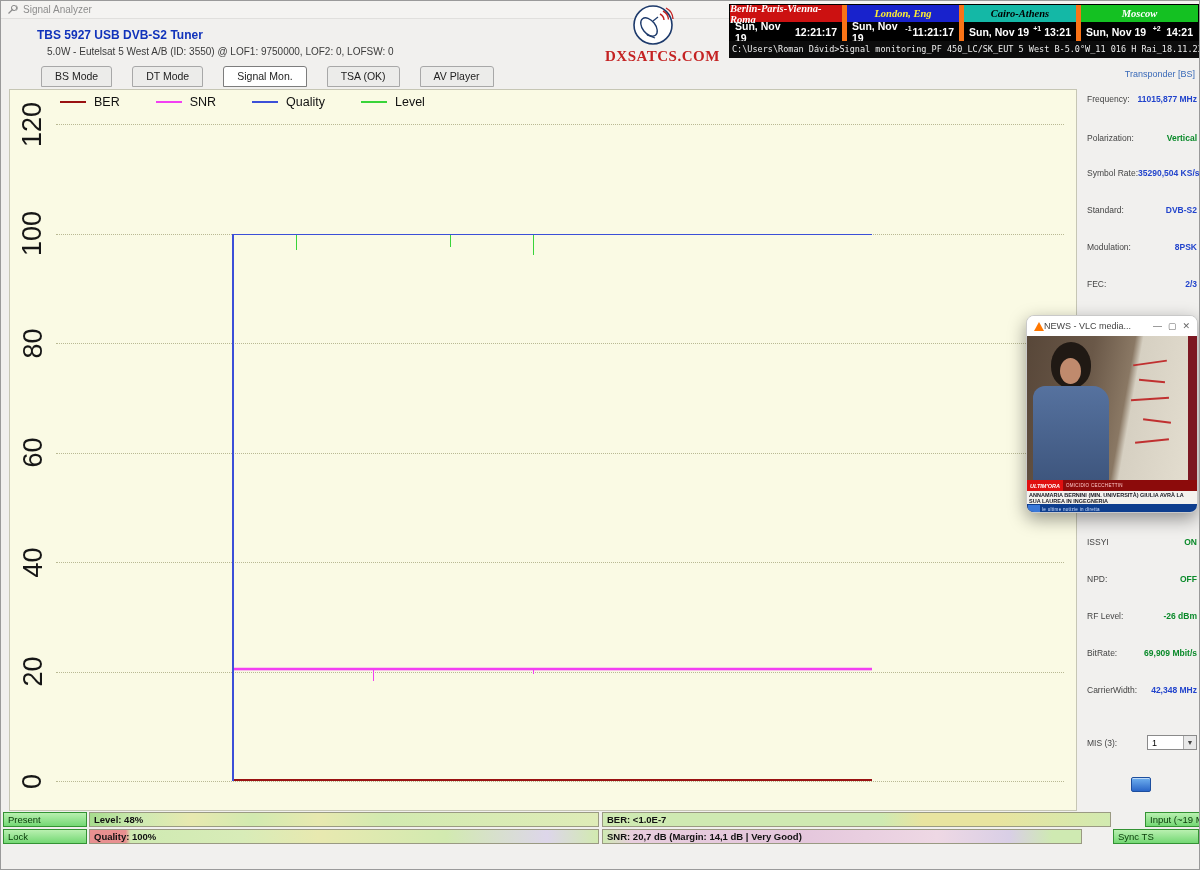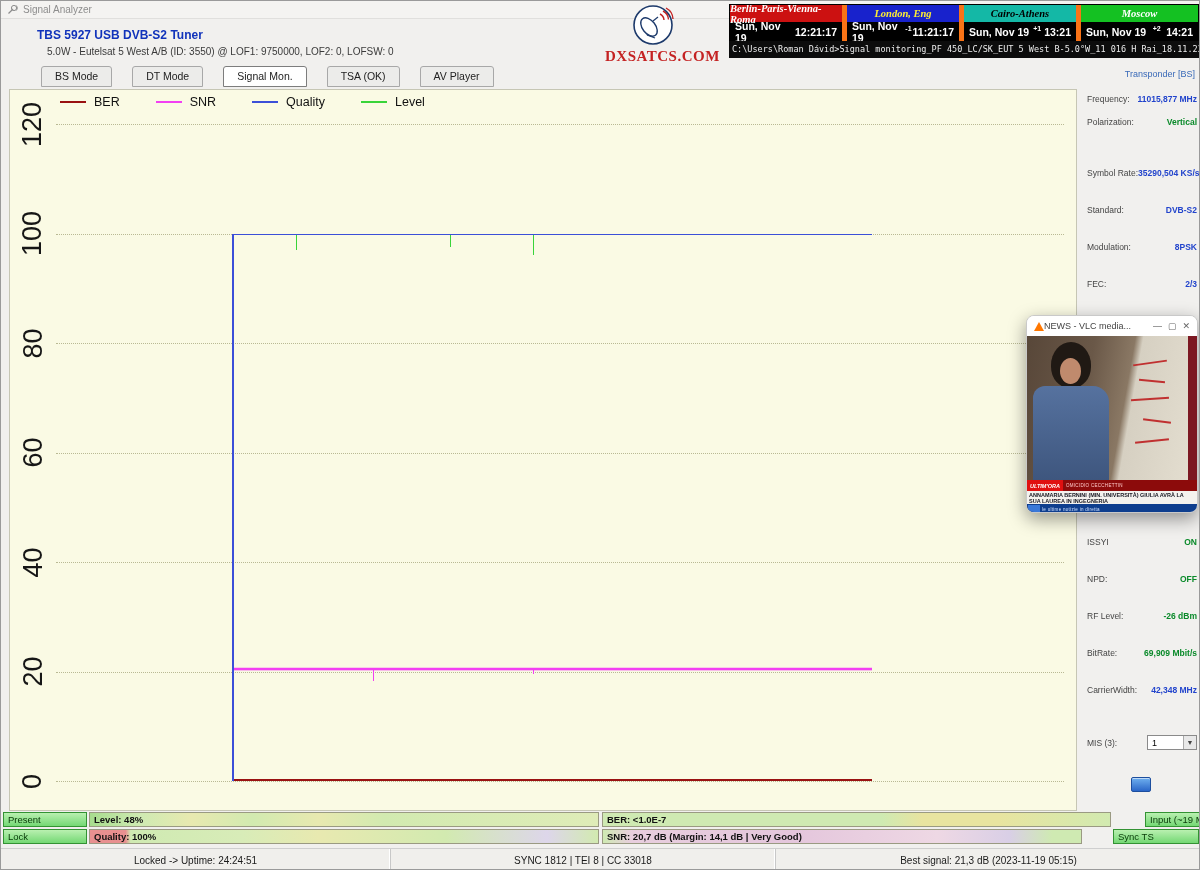--- a/index.html
+++ b/index.html
@@ -252,21 +252,21 @@
       </div>
     </div>
 
   <div id="panel" class="abs">
     <div id="panel-title">Transponder [BS]</div>
 
     <div class="tp-row" style="top:33px">
       <span class="tp-label">Frequency:</span>
       <span class="tp-value" style="color: rgb(34, 68, 204);">11015,877 MHz</span>
     </div>
-    <div class="tp-row" style="top:56px">
+    <div class="tp-row" style="top:72px">
       <span class="tp-label">Polarization:</span>
       <span class="tp-value" style="color: rgb(10, 138, 42);">Vertical</span>
     </div>
     <div class="tp-row" style="top:107px">
       <span class="tp-label">Symbol Rate:</span>
       <span class="tp-value" style="color: rgb(34, 68, 204);">35290,504 KS/s</span>
     </div>
     <div class="tp-row" style="top:144px">
       <span class="tp-label">Standard:</span>
       <span class="tp-value" style="color: rgb(34, 68, 204);">DVB-S2</span>
@@ -314,25 +314,20 @@
   <div class="badge" style="left:2px; top:811px; width:84px;">Present</div>
   <div class="bar" id="level-bar" style="left:88px; top:811px; width:510px;">Level: 48%</div>
   <div class="bar" id="ber-bar" style="left:601px; top:811px; width:509px;">BER: &lt;1.0E-7</div>
   <div class="badge" style="left:1144px; top:811px; width:86px;">Input (~19 Mbps)</div>
 
   <div class="badge" style="left:2px; top:828px; width:84px;">Lock</div>
   <div class="bar" id="quality-bar" style="left:88px; top:828px; width:510px;">Quality: 100%</div>
   <div class="bar" id="snr-bar" style="left:601px; top:828px; width:480px;">SNR: 20,7 dB (Margin: 14,1 dB | Very Good)</div>
   <div class="badge" style="left:1112px; top:828px; width:86px;">Sync TS</div>
 
-  <div id="statusbar" class="abs">
-    <div class="sb-sec" style="width:390px;">Locked -&gt; Uptime: 24:24:51</div>
-    <div class="sb-sec" style="width:385px;">SYNC 1812 | TEI 8 | CC 33018</div>
-    <div class="sb-sec" style="flex:1;">Best signal: 21,3 dB (2023-11-19 05:15)</div>
-  </div>
 
   <div id="vlc" class="abs">
     <div id="vlc-titlebar">
       <div id="vlc-cone"></div>
       <div id="vlc-title">NEWS - VLC media...</div>
       <span class="vlc-btn">—</span>
       <span class="vlc-btn">▢</span>
       <span class="vlc-btn">✕</span>
     </div>
     <div id="vlc-video">

